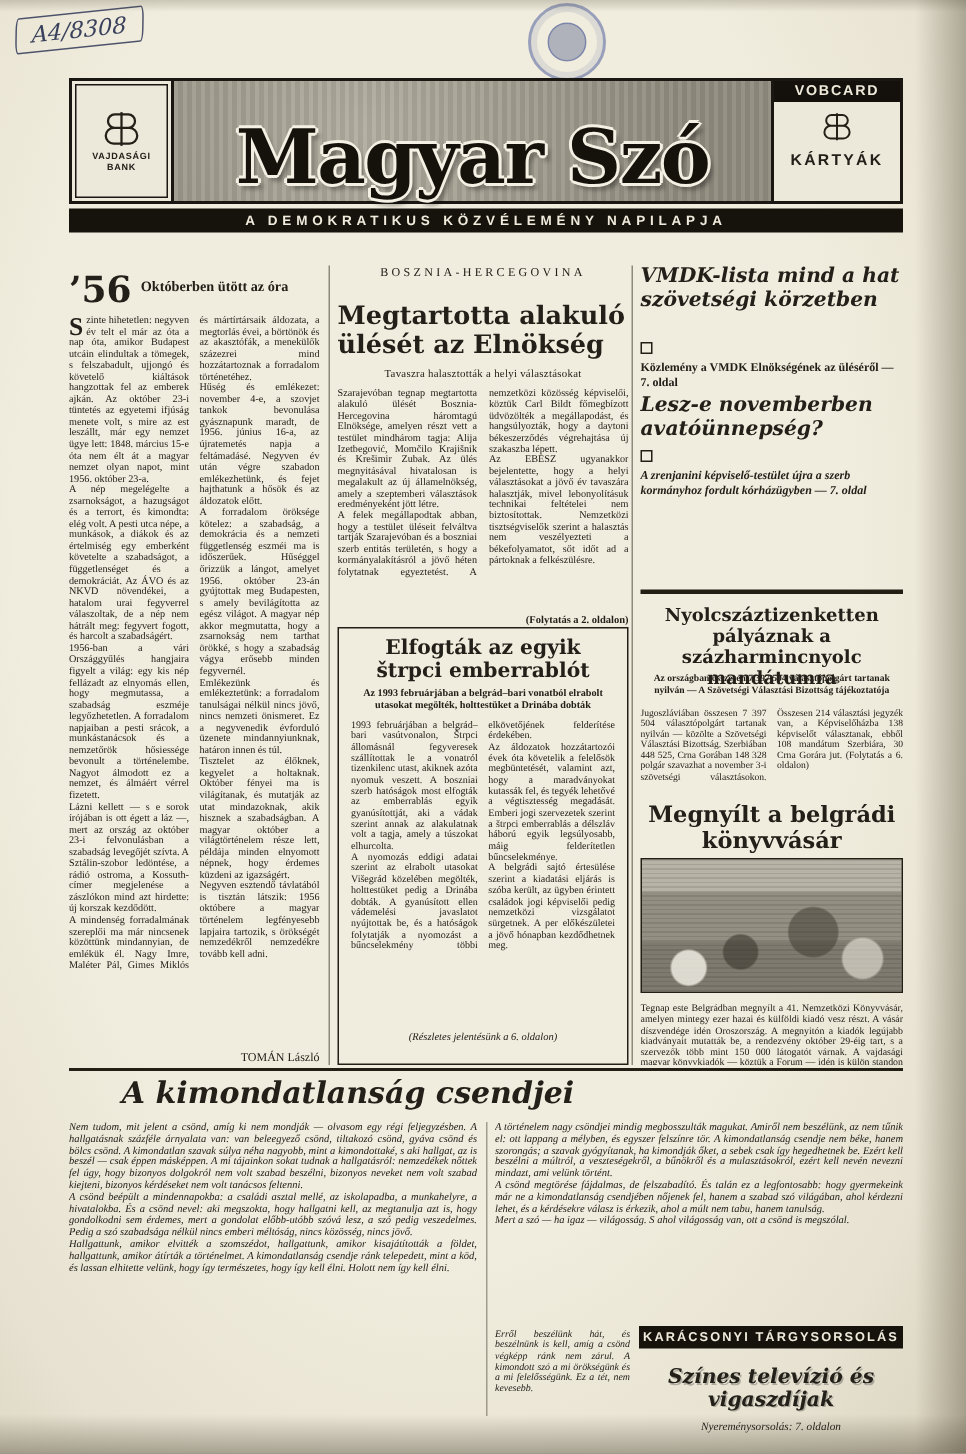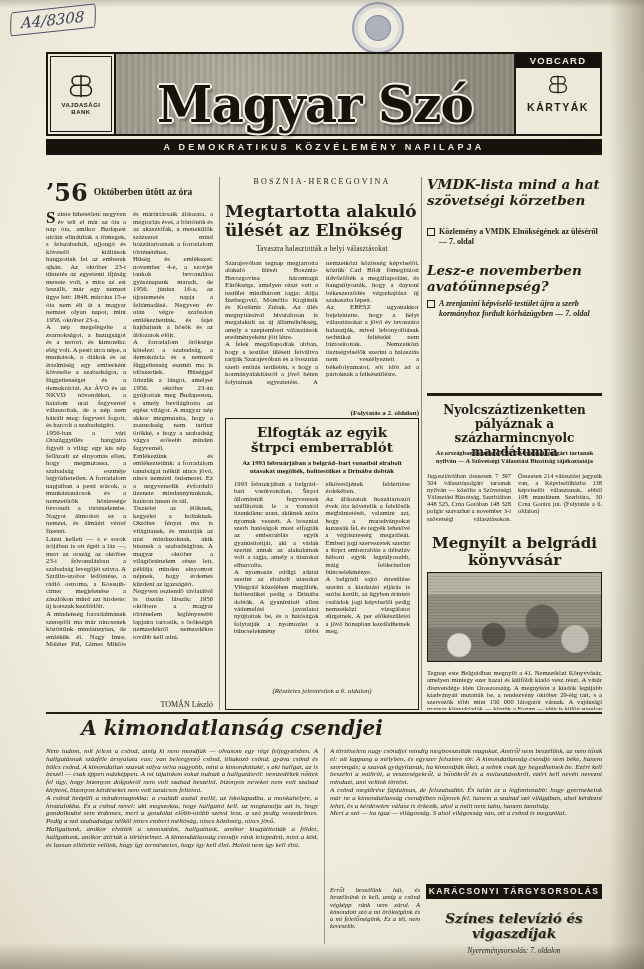--- a/index.html
+++ b/index.html
@@ -65,21 +65,21 @@
     box-sizing:border-box;padding:6px 8px;}
   .box-title{text-align:center;font:bold 13.5px/15px "DejaVu Serif",serif;}
   .box-sub{text-align:center;font-weight:bold;font-size:6.8px;line-height:8px;margin-top:4px;}
   .box-body{margin-top:5px;height:204px;column-count:2;column-gap:7px;font-size:6.7px;line-height:7.35px;}
   .box-footer{text-align:center;font-style:italic;font-size:7px;margin-top:3px;}
 
   .rightcol{position:absolute;left:427px;top:177px;width:175px;height:533px;}
   .rightcol>div{position:absolute;left:0;right:0;}
   .rc-title{font:bold italic 13.5px/15.5px "DejaVu Serif",serif;}
   .rc-t1{top:0;} .rc-t2{top:86px;}
-  .rc-note{display:flex;gap:4px;font:bold 8px/9.5px "Liberation Serif",serif;}
+  .rc-note{display:flex;gap:4px;font:bold 8px/9.5px "Liberation Serif",serif;flex-direction:column;}
   .rc-n1{top:50px;} .rc-n2{top:122px;font-style:italic;}
   .sq{width:6px;height:6px;border:1.2px solid #241f15;flex:none;margin-top:1px;}
   .rc-rule{top:216px;height:3px;background:#241f15;}
   .rc-m-title{top:226px;text-align:center;font:bold 12px/14px "DejaVu Serif",serif;}
   .rc-m-sub{top:272px;text-align:center;font-weight:bold;font-size:6.4px;line-height:7.5px;}
   .rc-m-body{top:295px;height:58px;column-count:2;column-gap:7px;font-size:6.4px;line-height:7.1px;}
   .rc-b-title{top:358px;text-align:center;font:bold 15px/17px "DejaVu Serif",serif;}
   .photo{top:395px;height:90px;border:1px solid #241f15;box-sizing:border-box;
     background:
       radial-gradient(circle at 18% 82%, rgba(238,235,226,.85) 0 7%, rgba(0,0,0,0) 8%),

